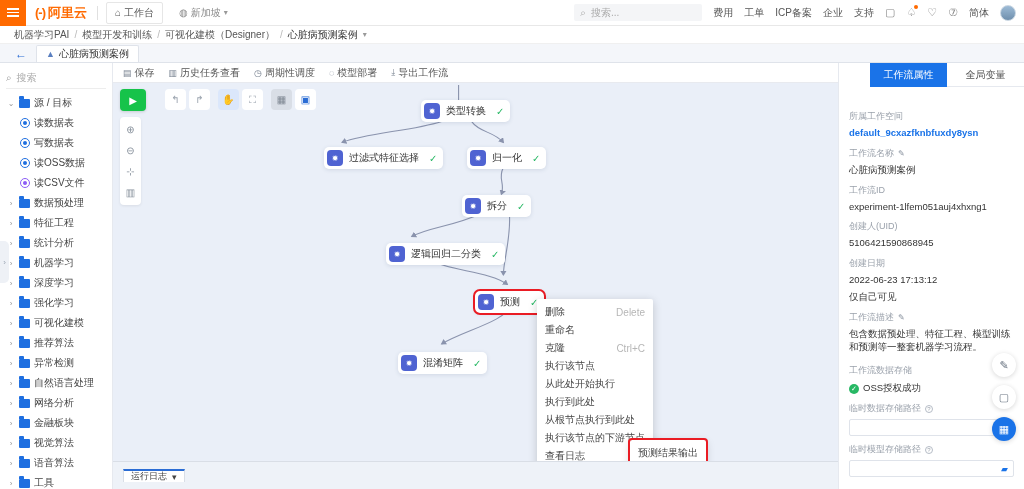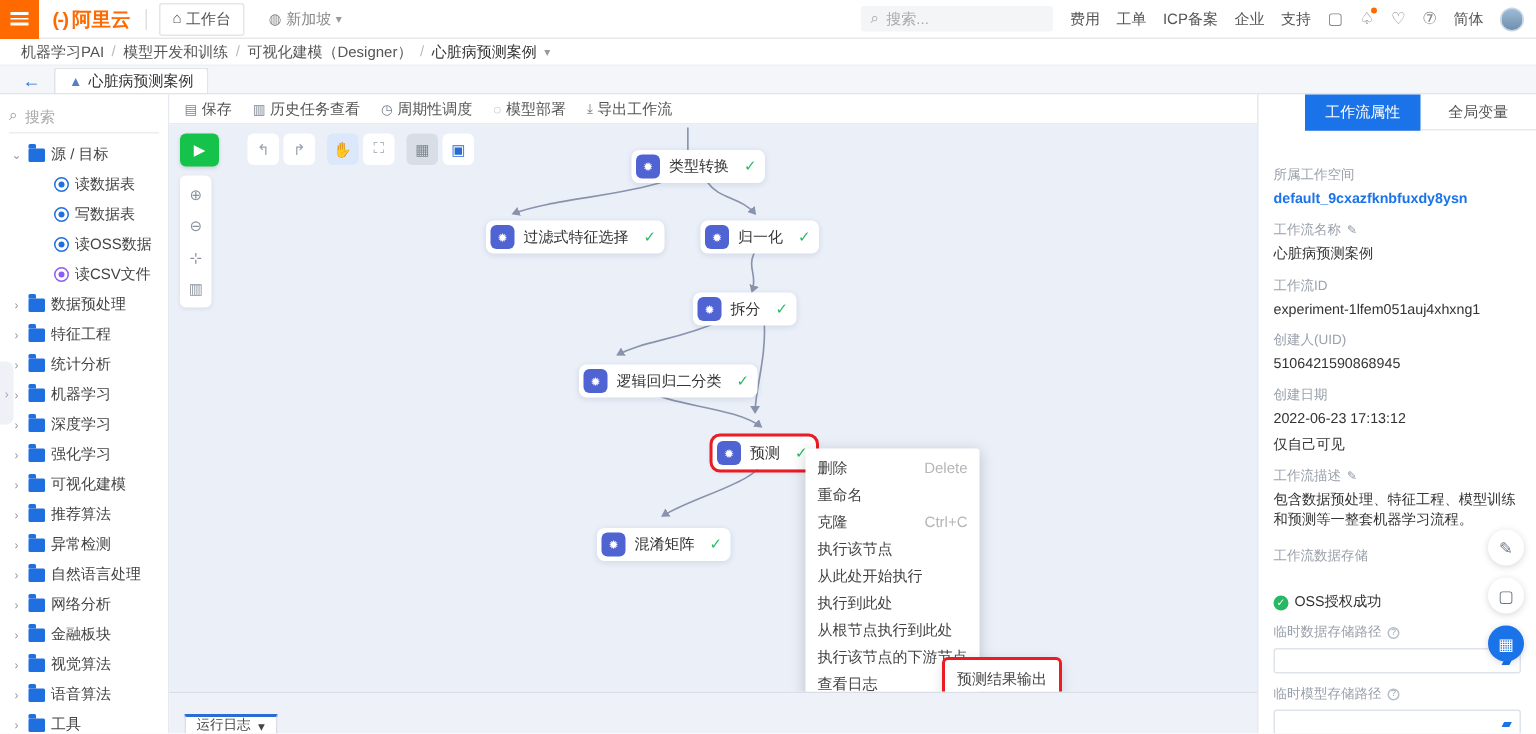--- a/index.html
+++ b/index.html
@@ -115,21 +115,21 @@
     text-align: center;
   }
   .folder {
     width: 11px; height: 9px; background: #1f6fe0;
     border-radius: 1px; position: relative; flex: none;
   }
   .folder::before {
     content: ""; position: absolute; top: -2.5px; left: 0;
     width: 5px; height: 2.5px; background: #1f6fe0; border-radius: 1px 1px 0 0;
   }
-  .tree-child { padding-left: 36px; }
+  .tree-child { padding-left: 20px; }
   .cnode {
     width: 10px; height: 10px; border-radius: 50%;
     border: 1.6px solid #1f6fe0; position: relative; flex: none;
   }
   .cnode::after {
     content: ""; position: absolute; inset: 2px;
     background: #1f6fe0; border-radius: 50%;
   }
   .cnode.purple { border-color: #8b5cf6; }
   .cnode.purple::after { background: #8b5cf6; }
@@ -219,21 +219,21 @@
   .ctxrow.hl { outline: 1.5px solid #ea1c24; background: #f4f4f4; }
   .submenu {
     position: absolute; background: #fff; border-radius: 2px;
     box-shadow: 0 2px 10px rgba(0,0,0,.18); padding: 4px 0; z-index: 41;
     outline: 2px solid #ea1c24;
   }
 
   
   .bottombar {
     height: 28px; background: #eef2f8; border-top: 1px solid #d9dee6;
-    display: flex; align-items: flex-end; padding-left: 10px;
+    display: flex; align-items: center; padding-left: 10px;
   }
   .bb-tab {
     height: 13px; background: #fff; border: 1px solid #d9dee6;
     border-bottom: none; border-top: 2px solid #2a6cd4;
     padding: 0 7px; font-size: 9px; color: #444;
     display: flex; align-items: center; gap: 5px;
   }
 
   
   .rpanel {
@@ -253,21 +253,21 @@
   .fld-label {
     font-size: 9px; color: #9aa1ab; margin-top: 7px;
     display: flex; align-items: center; gap: 4px;
   }
   .fld-label:first-child { margin-top: 16px; }
   .pen { color: #8a93a0; font-size: 8px; cursor: pointer; }
   .fld-val { font-size: 9.5px; color: #333; margin-top: 3px; line-height: 1.45; }
   .fld-val.link { color: #1a73e8; cursor: pointer; font-weight: bold; }
   .oss-ok {
     display: flex; align-items: center; gap: 4px;
-    font-size: 9.5px; color: #333; margin-top: 18px;
+    font-size: 9.5px; color: #333; margin-top: 5px;
   }
   .ok-circle {
     width: 10px; height: 10px; border-radius: 50%; background: #27b864;
     color: #fff; font-size: 7px; display: flex;
     align-items: center; justify-content: center; flex: none;
   }
   .path-input {
     margin-top: 4px; height: 17px; border: 1px solid #dfe3ea;
     border-radius: 2px; display: flex; align-items: center;
     padding: 0 5px; background: #fff; cursor: text;

